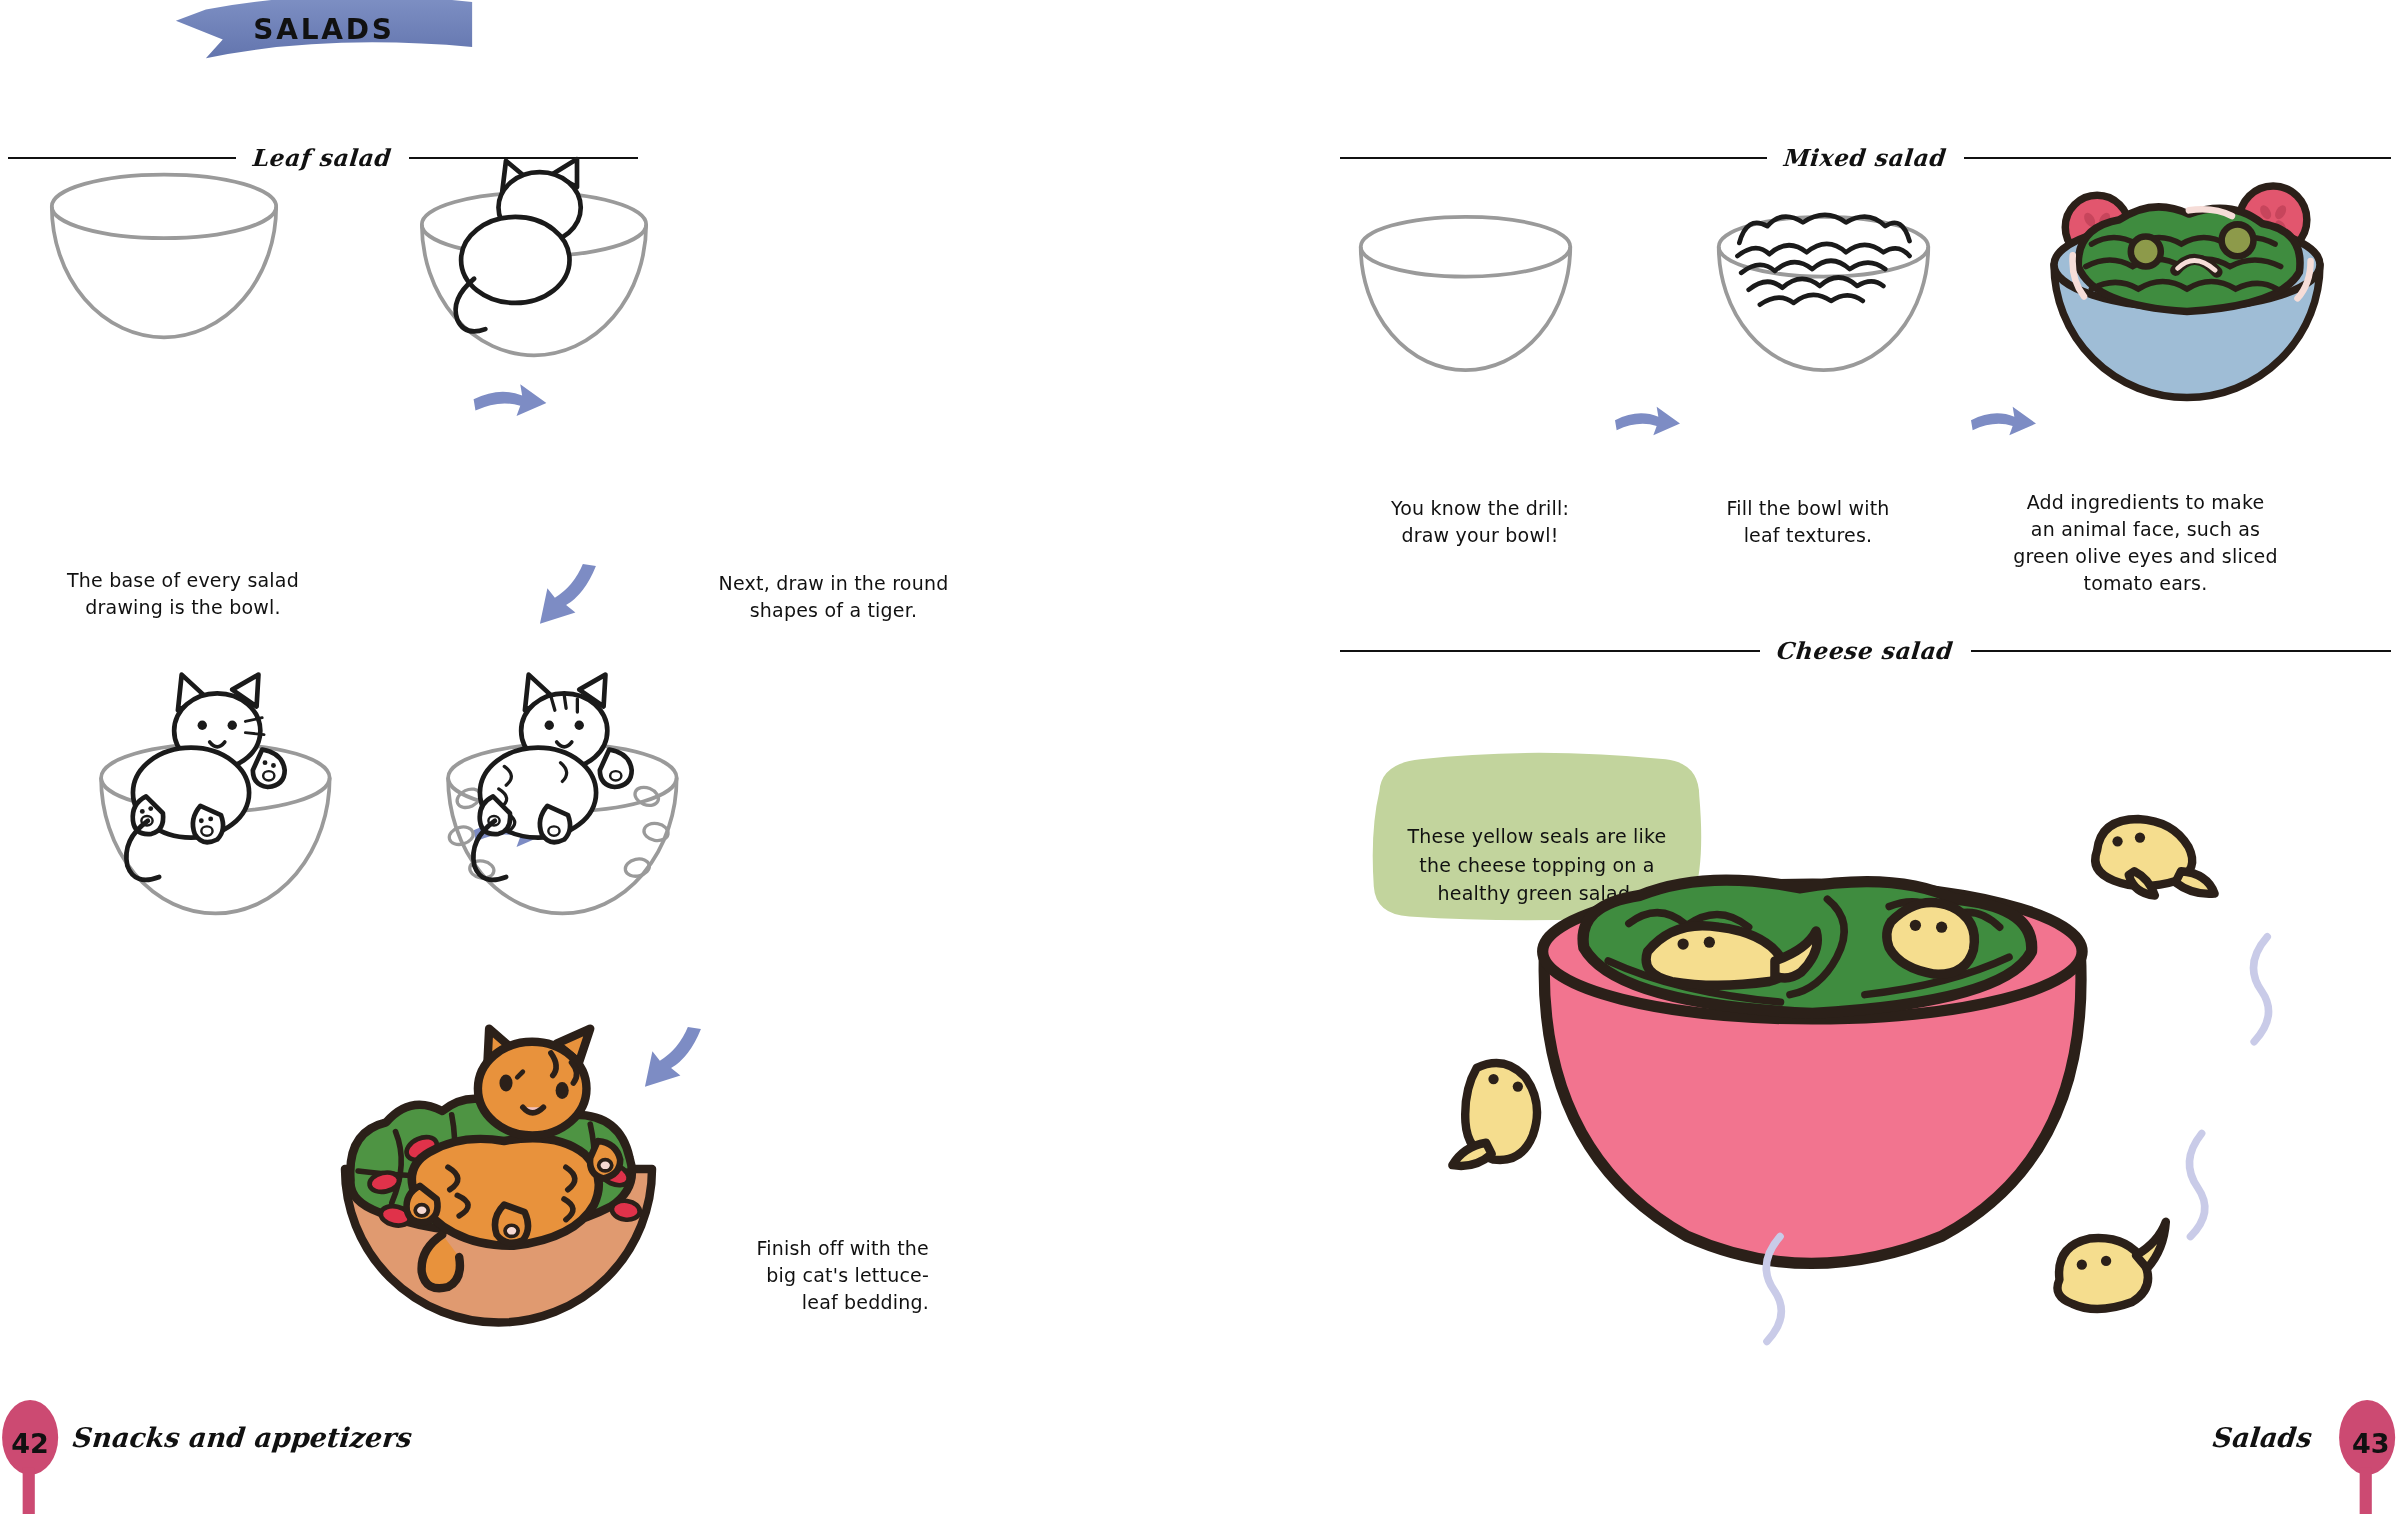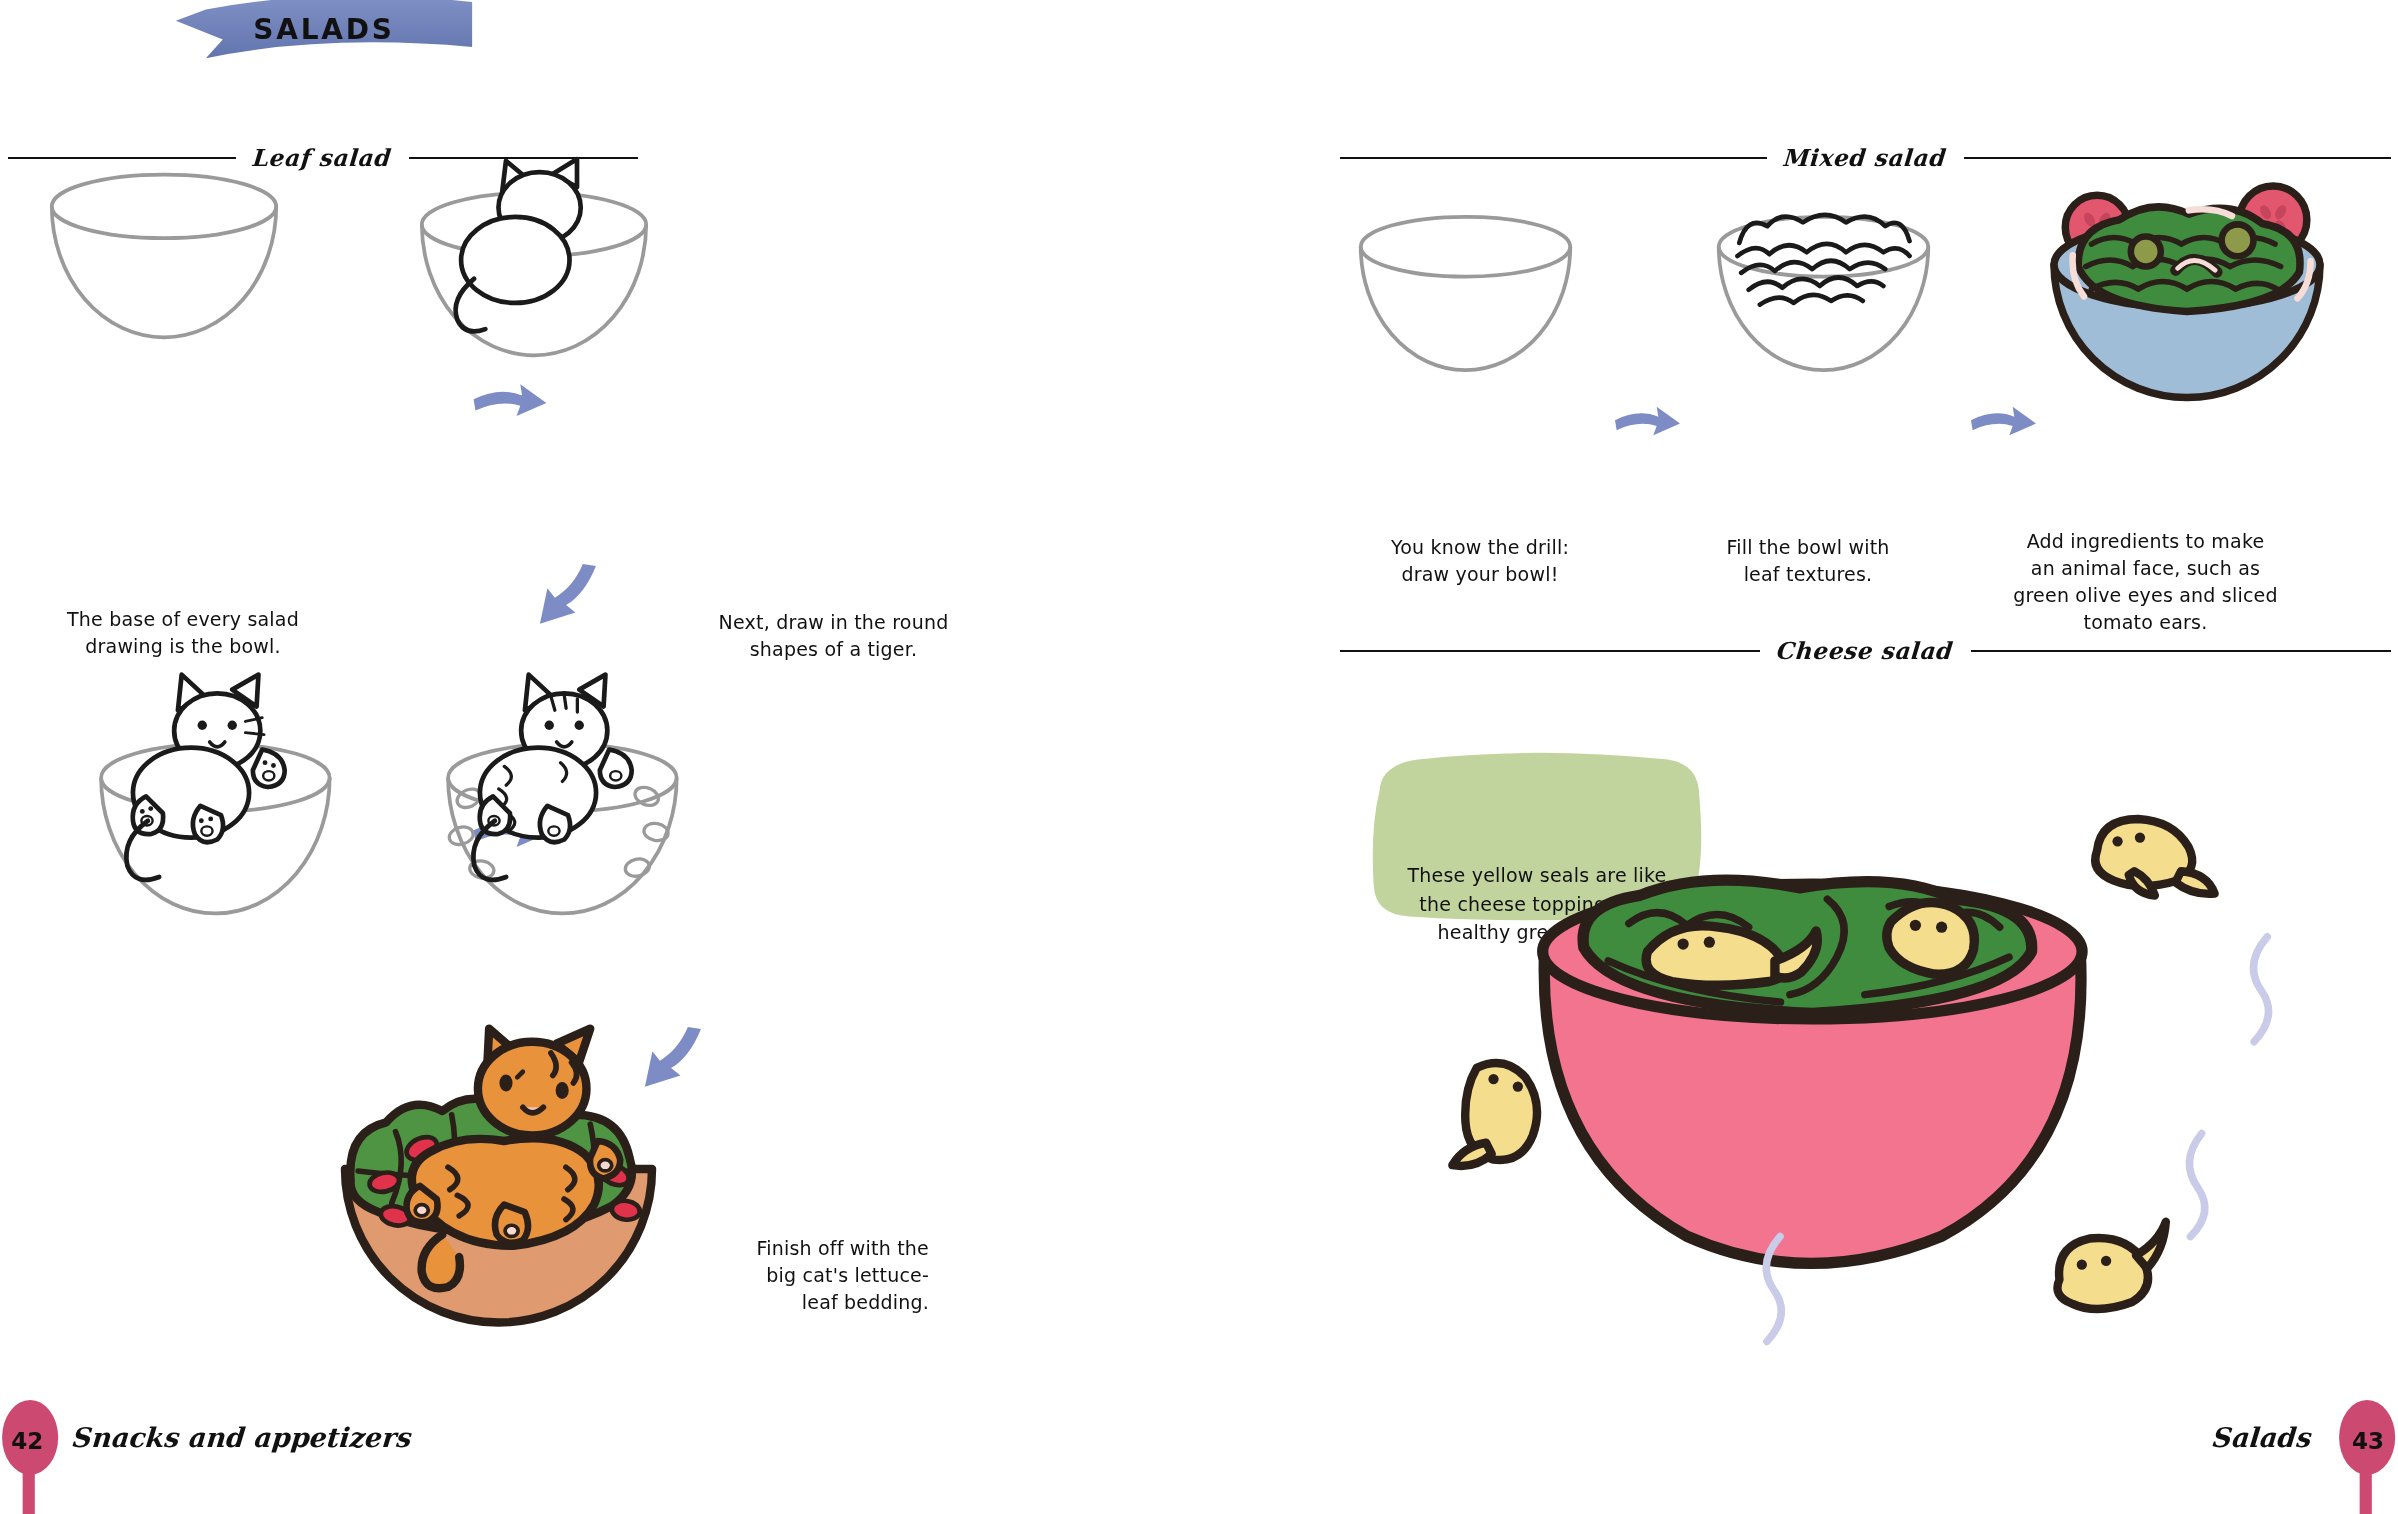--- a/index.html
+++ b/index.html
@@ -19,28 +19,28 @@
   
   .section-head{position:absolute;display:flex;align-items:center;gap:17px;}
   .section-head .rule{flex:1 1 auto;height:2.8px;background:#111;}
   .section-head .ttl{font-family:"DejaVu Serif",serif;font-style:italic;
     font-weight:bold;font-size:23.4px;color:#111;white-space:nowrap;
     letter-spacing:0.5px;transform:skewX(-6deg);}
 
   
   .cap{position:absolute;font-family:"DejaVu Sans",sans-serif;
     font-size:19px;line-height:1.42;color:#111;letter-spacing:0.2px;}
-  .cap.c{text-align:center;margin-top:39px;}
+  .cap.c{text-align:center;}
   .cap.l{text-align:right;}
 
   
   .footer-txt{position:absolute;font-family:"DejaVu Serif",serif;font-style:italic;
     font-weight:bold;font-size:27px;color:#111;transform:skewX(-6deg);}
   .pg-num{position:absolute;font-family:"DejaVu Sans",sans-serif;font-weight:bold;
-    font-size:23px;color:#111;z-index:4;}
+    font-size:27px;color:#111;z-index:4;}
 
   svg{display:block;overflow:visible;}
   .art{position:absolute;}
 </style>
 </head>
 <body>
 
 <div class="page">
 
   <div id="banner-wrap">

